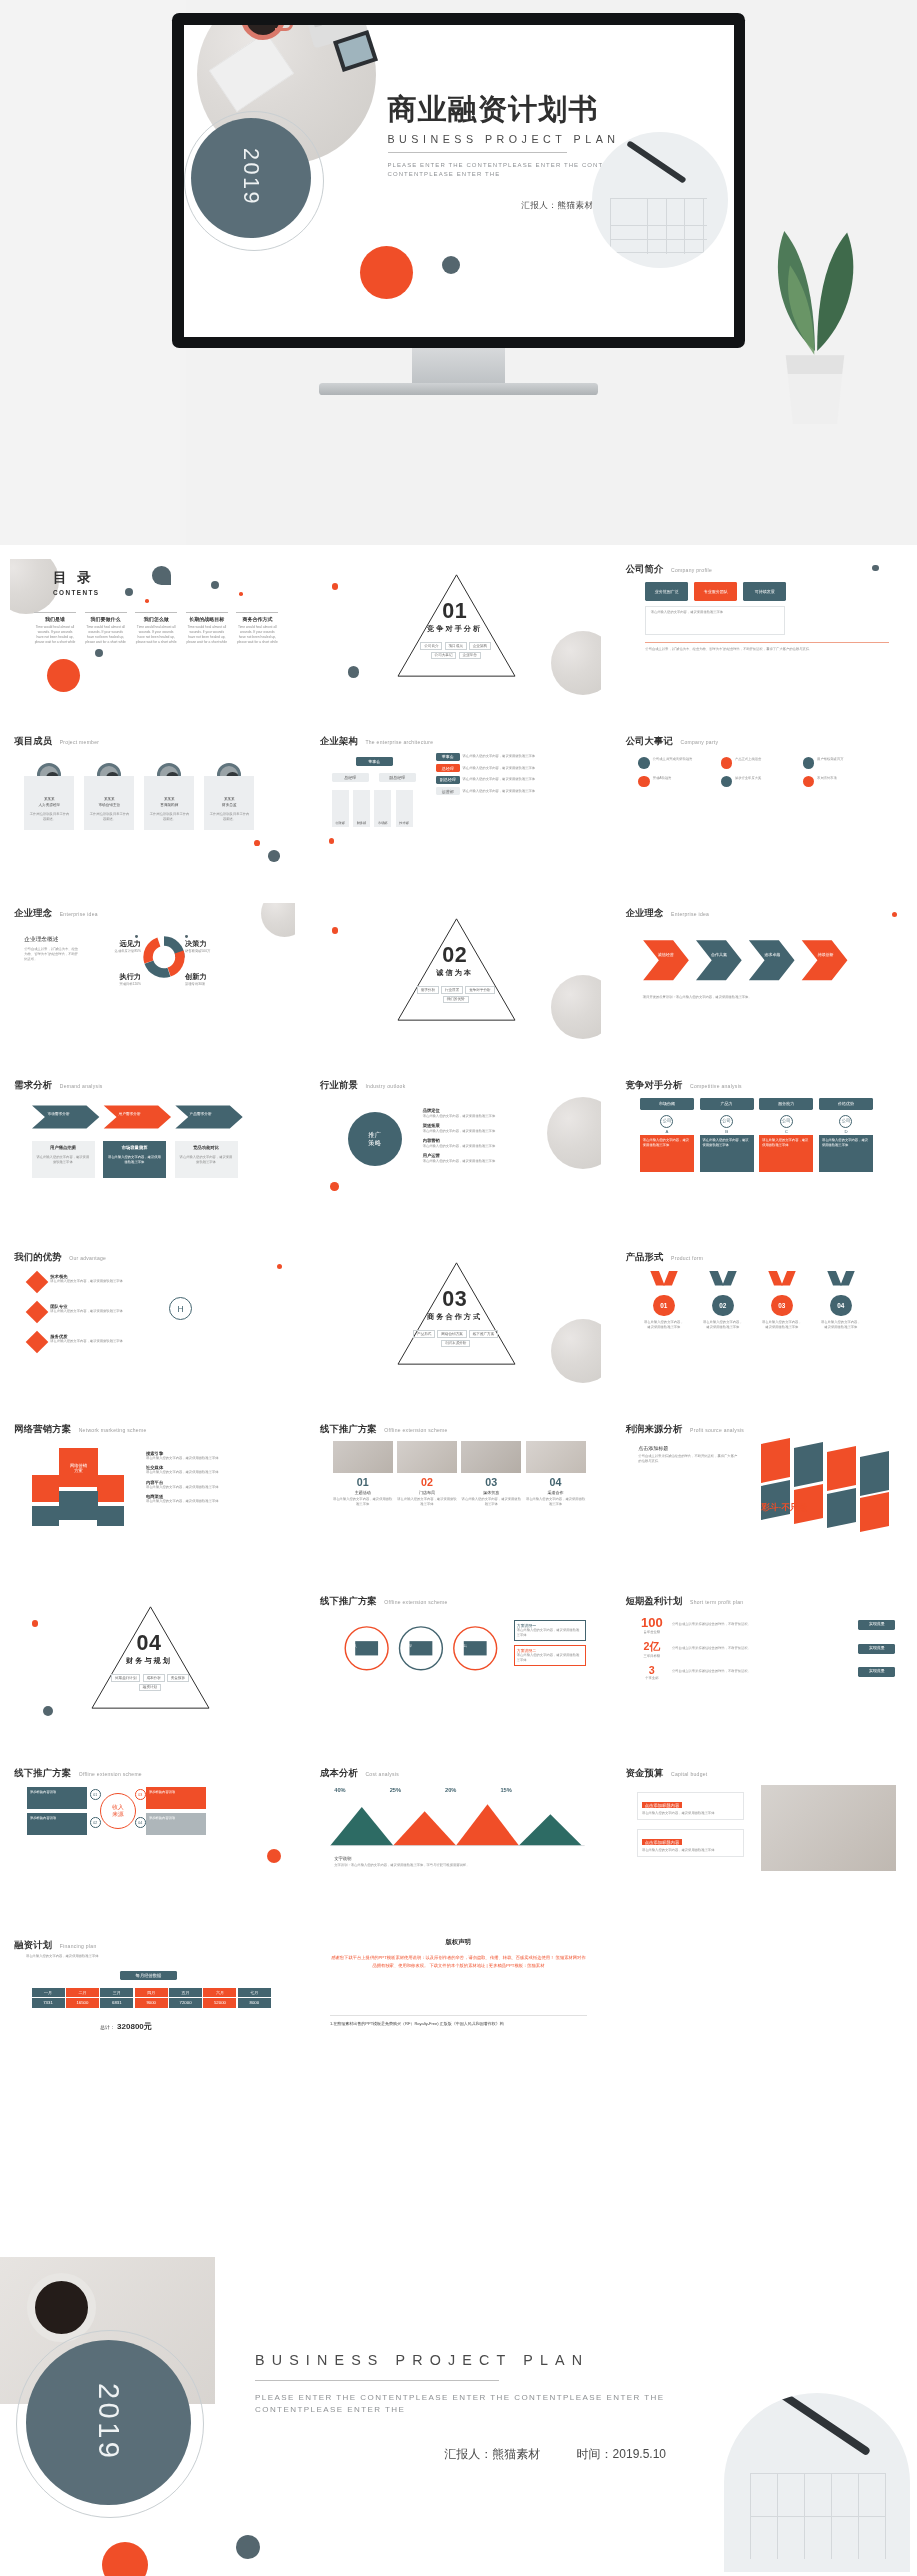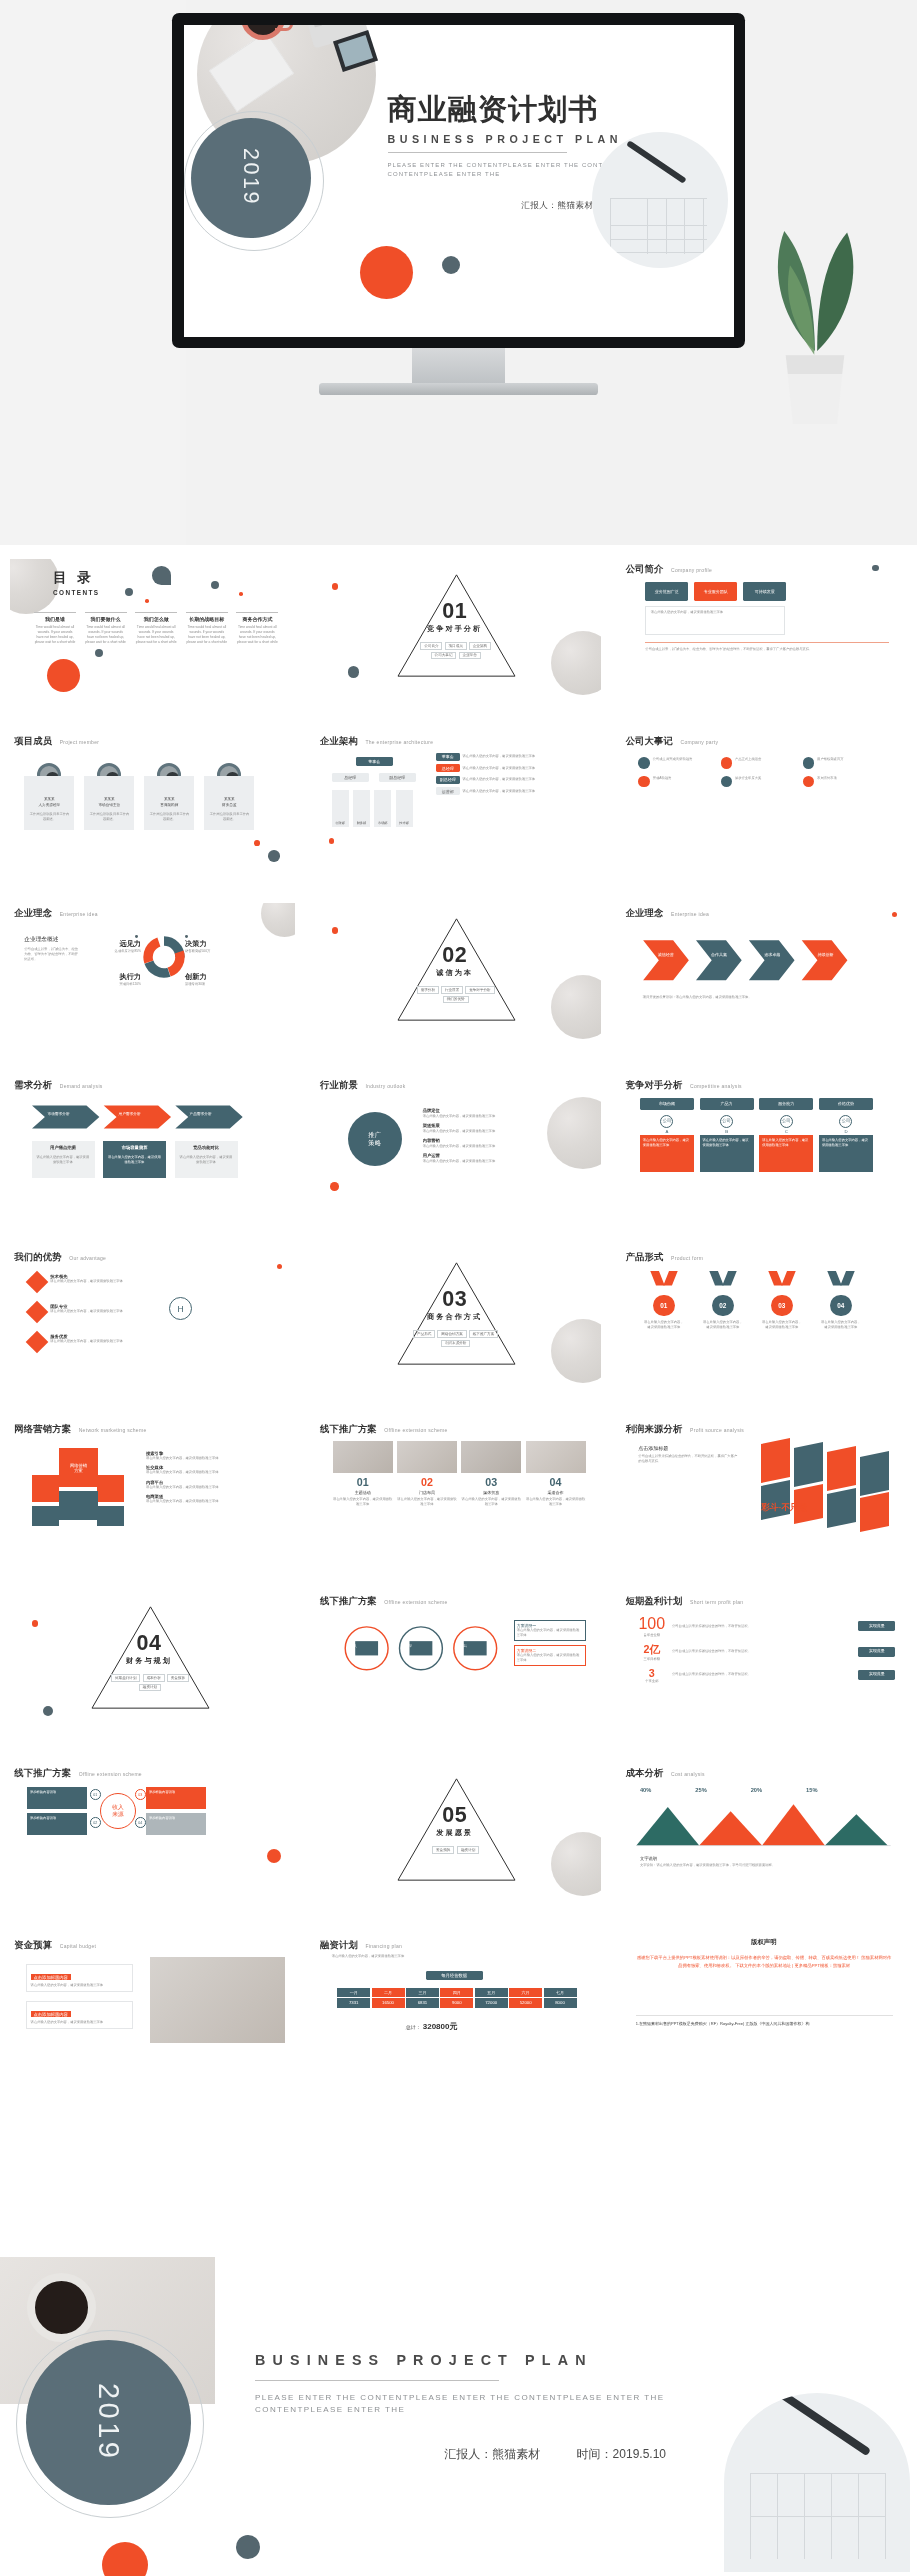--- a/index.html
+++ b/index.html
@@ -52,21 +52,21 @@
     display:flex; align-items:center; justify-content:center;
   }
   .year-circle span {
     writing-mode:vertical-rl; letter-spacing:.12em; font-weight:300;
   }
   .year-ring {
     position:absolute; border-radius:50%; border:0.7px solid #c9cfd2; background:transparent;
   }
 
   .cn-title { font-weight:700; color:#2f2f2f; letter-spacing:.04em; }
-  .en-title { color:#4a4a4a; font-weight:700; }
+  .en-title { color:#4a4a4a; font-weight:400; }
   .rule { background:#bfbfbf; height:0.7px; }
   .en-body { color:#8e9194; letter-spacing:.18em; line-height:1.55; }
   .meta { color:#4a4a4a;text-align:right; }
 
   
   #heroSlide { width:550px; height:312px; }
   #heroSlide .photo-circle { left:13px; top:-40px; width:179px; height:179px; }
   #heroSlide .cup {
     position:absolute; left:44px; top:11.5px; width:44px; height:44px;
     border-radius:50%; background:#2a2220; border:5px solid #d9786a;
@@ -927,21 +927,21 @@
 
   <div class="cell">
       <div class="inner slide">
     <div class="s-head">
       <span class="cn">短期盈利计划</span>
       <span class="en">Short term profit plan</span>
     </div>
     <div style="position:absolute;left:16px;top:24px;width:258px">
       <div style="display:flex;align-items:center;gap:5.7px;margin-bottom:5.7px">
         <div style="width:29px;text-align:center">
-          <div style="font-size:16px;font-weight:400;color:#f04e28">100</div>
+          <div style="font-size:13px;font-weight:700;color:#f04e28">100</div>
           <div style="font-size:3.3px;color:#888">首年营业额</div>
             </div>
         <div class="tiny" style="flex:1">公司自成立以来秉持诚信经营的理念，不断开拓进取。</div>
         <div class="chip" style="position:relative;left:0;top:0;width:37px;height:10px;font-size:3.9px">
               <span>实现流量</span>
             </div>
       </div>
       <div style="display:flex;align-items:center;gap:5.7px;margin-bottom:5.7px">
         <div style="width:29px;text-align:center">
           <div style="font-size:10.7px;font-weight:700;color:#f04e28">2亿</div>
@@ -987,38 +987,20 @@
     <div style="position:absolute;left:90px;top:30px;width:36px;height:36px;border-radius:50%;border:1.4px solid #f04e28;display:flex;align-items:center;justify-content:center;font-size:5.7px;color:#f04e28;text-align:center;white-space:pre-line;line-height:1.2">收入
 来源</div>
     <div style="position:absolute;left:80px;top:26px;width:10.7px;height:10.7px;border-radius:50%;border:0.7px solid #43646f;font-size:3.6px;color:#43646f;display:flex;align-items:center;justify-content:center">01</div>
     <div style="position:absolute;left:80px;top:54px;width:10.7px;height:10.7px;border-radius:50%;border:0.7px solid #43646f;font-size:3.6px;color:#43646f;display:flex;align-items:center;justify-content:center">02</div>
     <div style="position:absolute;left:125px;top:26px;width:10.7px;height:10.7px;border-radius:50%;border:0.7px solid #f04e28;font-size:3.6px;color:#f04e28;display:flex;align-items:center;justify-content:center">03</div>
     <div style="position:absolute;left:125px;top:54px;width:10.7px;height:10.7px;border-radius:50%;border:0.7px solid #43646f;font-size:3.6px;color:#43646f;display:flex;align-items:center;justify-content:center">04</div>
     <div class="dot orange" style="left:257px;top:86px;width:14.3px;height:14.3px"></div>
   </div>
     </div>
 
-  <div class="cell">
-      <div class="inner slide">
-    <div class="tri-out" style="left:79px;top:13px">
-      <svg width="123" height="107" viewBox="0 0 172 150">
-            <polygon points="86,4 168,146 4,146" fill="none" stroke="#2e2e2e" stroke-width="1.4"></polygon>
-          </svg>
-    </div>
-    <div style="position:absolute;left:107px;top:40px;text-align:center;width:64px">
-      <div class="num-big">05</div>
-      <div class="num-sub">发展愿景</div>
-    </div>
-    <div style="position:absolute;left:92px;top:83px;width:96px;display:flex;gap:2.9px;justify-content:center">
-      <div style="font-size:3.6px;color:#666;border:0.7px solid #ccd2d5;padding:0.7px 2.9px">资金预算</div>
-      <div style="font-size:3.6px;color:#666;border:0.7px solid #ccd2d5;padding:0.7px 2.9px">融资计划</div>
-    </div>
-    <div class="photo-circle" style="right:-14.3px;top:69px;width:64px;height:64px"></div>
-  </div>
-    </div>
 
   <div class="cell">
       <div class="inner slide">
     <div class="s-head">
       <span class="cn">成本分析</span>
       <span class="en">Cost analysis</span>
     </div>
     <div style="position:absolute;left:18.6px;top:24px;display:flex;gap:44px">
       <div style="font-size:5.7px;color:#43646f;font-weight:700">40%</div>
       <div style="font-size:5.7px;color:#43646f;font-weight:700">25%</div>

